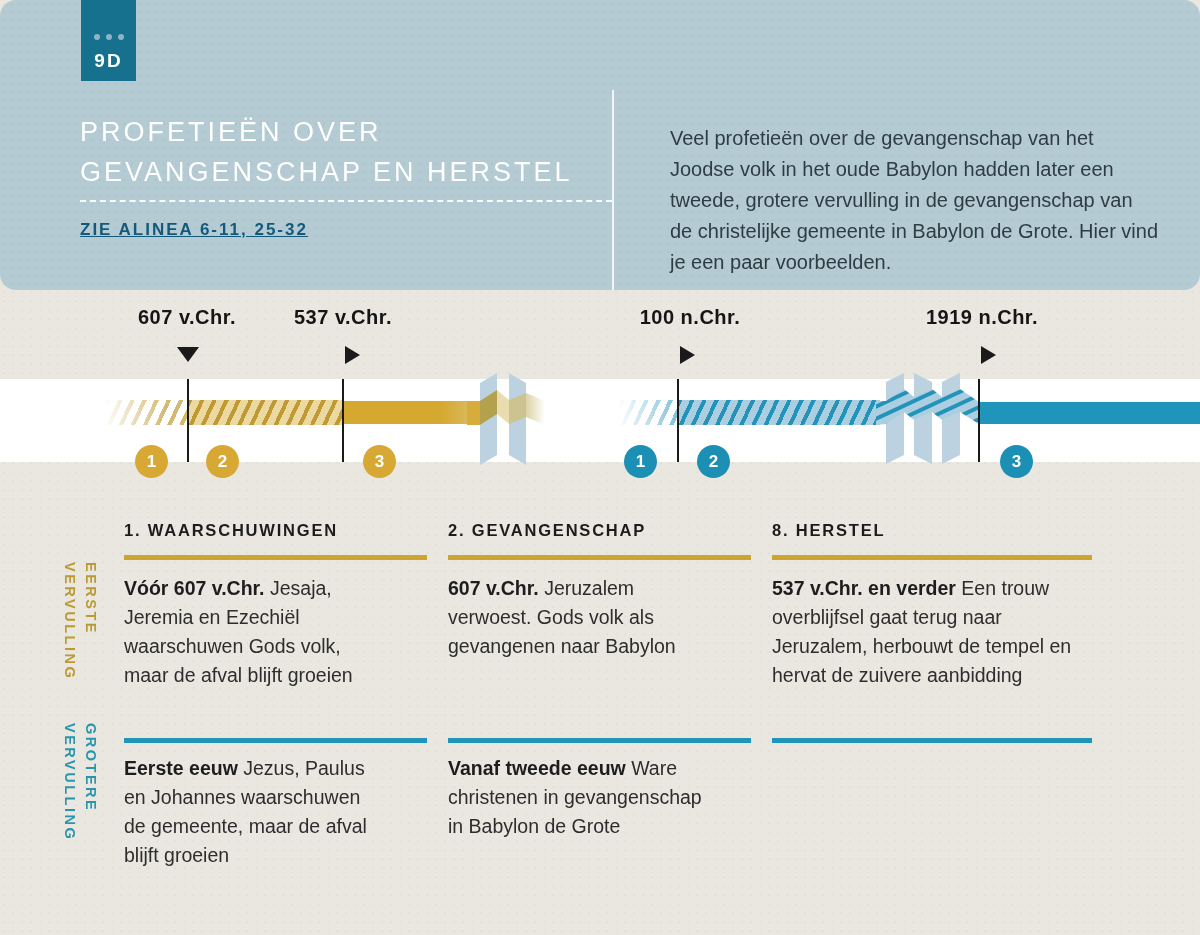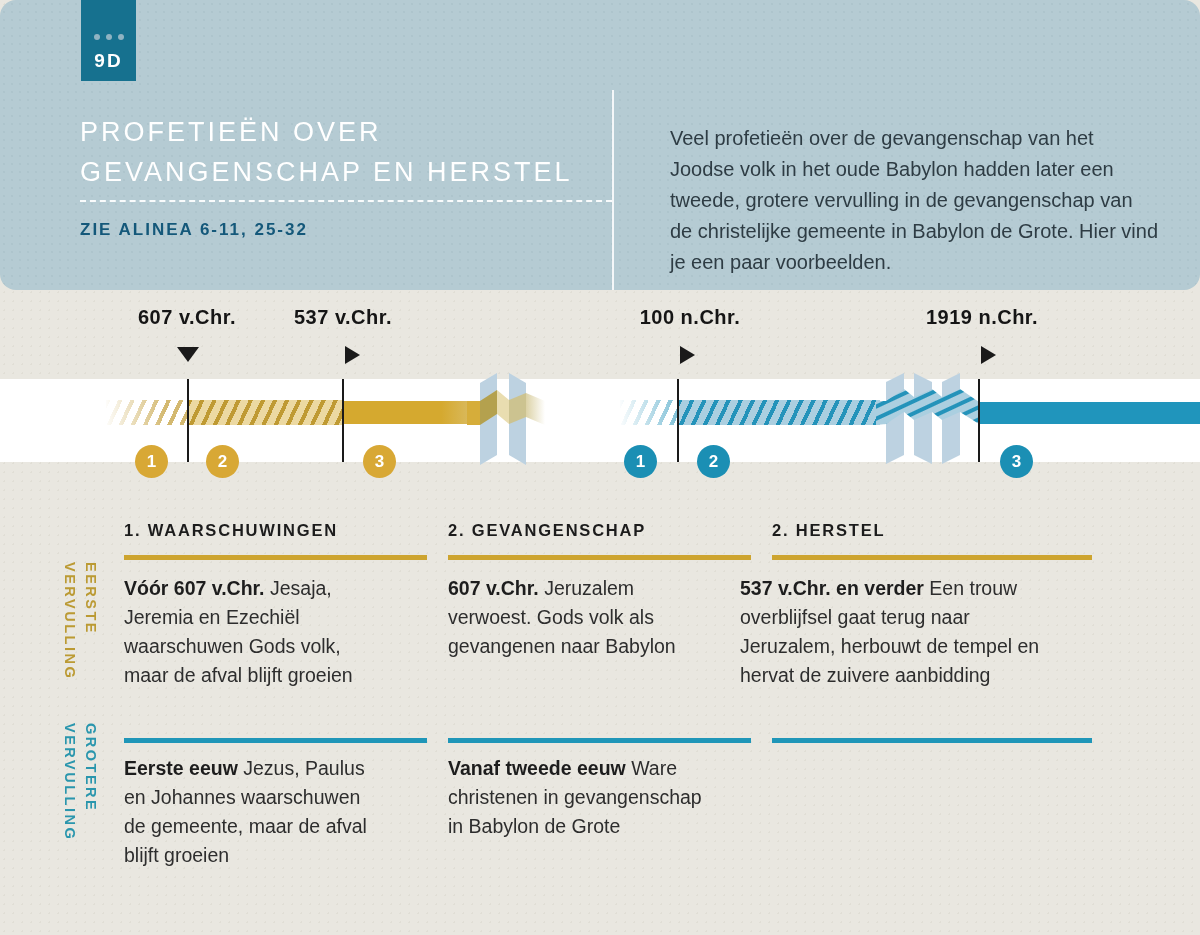--- a/index.html
+++ b/index.html
@@ -17,21 +17,21 @@
   .badge-dots{position:absolute;left:0;top:34px;width:55px;text-align:center;display:flex;justify-content:center;gap:6px;}
   .badge-dots i{width:6px;height:6px;border-radius:50%;background:#8fb3c2;display:block;}
   .badge-label{position:absolute;left:0;top:50px;width:55px;text-align:center;
                color:#ffffff;font-weight:bold;font-size:19px;letter-spacing:2px;}
   .title{position:absolute;left:80px;top:112px;color:#ffffff;font-weight:normal;
          font-size:27px;line-height:40px;letter-spacing:3px;}
   .title span{display:block;}
   .dashed-rule{position:absolute;left:80px;top:200px;width:532px;height:0;
                border-top:2px dashed rgba(255,255,255,0.92);}
   .reference{position:absolute;left:80px;top:220px;color:#14587a;font-weight:bold;
-             font-size:17px;letter-spacing:2px;}
+             font-size:17px;letter-spacing:2px;text-decoration:underline;}
   .v-divider{position:absolute;left:612px;top:90px;width:2px;height:200px;background:rgba(255,255,255,0.85);}
   .intro{position:absolute;left:657px;top:110px;width:490px;color:#2e3c44;
          font-size:20px;line-height:31px;}
   
   .band{position:absolute;left:0;top:379px;width:1200px;height:83px;background:#ffffff;}
   .marker-label{position:absolute;top:306px;transform:translateX(-50%);
                 font-size:20px;font-weight:bold;color:#151515;letter-spacing:0.5px;white-space:nowrap;}
   .tri-down{position:absolute;top:347px;width:0;height:0;
             border-left:11px solid transparent;border-right:11px solid transparent;
             border-top:15px solid #1a1a1a;}
@@ -63,21 +63,21 @@
   
   .col-header{position:absolute;top:521px;font-size:16.5px;font-weight:bold;
               letter-spacing:1.8px;color:#1c1c1c;white-space:nowrap;}
   .rule{position:absolute;height:5px;}
   .rule-gold{top:555px;background:#cda42f;}
   .rule-blue{top:738px;background:#1f96b8;}
   .cell{position:absolute;margin:0;font-size:19.5px;line-height:29px;color:#2d2d2d;}
   .cell b{font-weight:bold;color:#1d1d1d;}
   .cell b::after{content:" ";}
   .row1{top:574px;} .row2{top:754px;}
-  .c1{left:124px;width:252px;} .c2{left:448px;width:258px;} .c3{left:740px;width:312px;}
+  .c1{left:124px;width:252px;} .c2{left:448px;width:258px;} .c3{left:772px;width:312px;}
   .vlabel{position:absolute;left:59px;writing-mode:vertical-rl;white-space:pre-line;
           font-weight:bold;font-size:14.5px;line-height:21px;letter-spacing:2.5px;}
   .vlabel-gold{top:562px;color:#bb9a33;}
   .vlabel-blue{top:723px;color:#2a96ad;}
 </style>
 </head>
 <body>
 
 <div class="page">
 
@@ -154,21 +154,21 @@
 
   <div class="step step-gold" style="left:135px;">1</div>
   <div class="step step-gold" style="left:206px;">2</div>
   <div class="step step-gold" style="left:363px;">3</div>
   <div class="step step-blue" style="left:624px;">1</div>
   <div class="step step-blue" style="left:697px;">2</div>
   <div class="step step-blue" style="left:1000px;">3</div>
 
   <div class="col-header" style="left:124px;">1. WAARSCHUWINGEN</div>
   <div class="col-header" style="left:448px;">2. GEVANGENSCHAP</div>
-  <div class="col-header" style="left:772px;">2. HERSTEL</div>
+  <div class="col-header" style="left:772px;">8. HERSTEL</div>
 
   <div class="rule rule-gold" style="left:124px;width:303px;"></div>
   <div class="rule rule-gold" style="left:448px;width:303px;"></div>
   <div class="rule rule-gold" style="left:772px;width:320px;"></div>
 
   <div class="vlabel vlabel-gold">EERSTE
 VERVULLING</div>
 
   <p class="cell row1 c1">
     <b>Vóór 607 v.Chr.</b><span>Jesaja, Jeremia en Ezechiël waarschuwen Gods volk, maar de afval blijft groeien</span>

